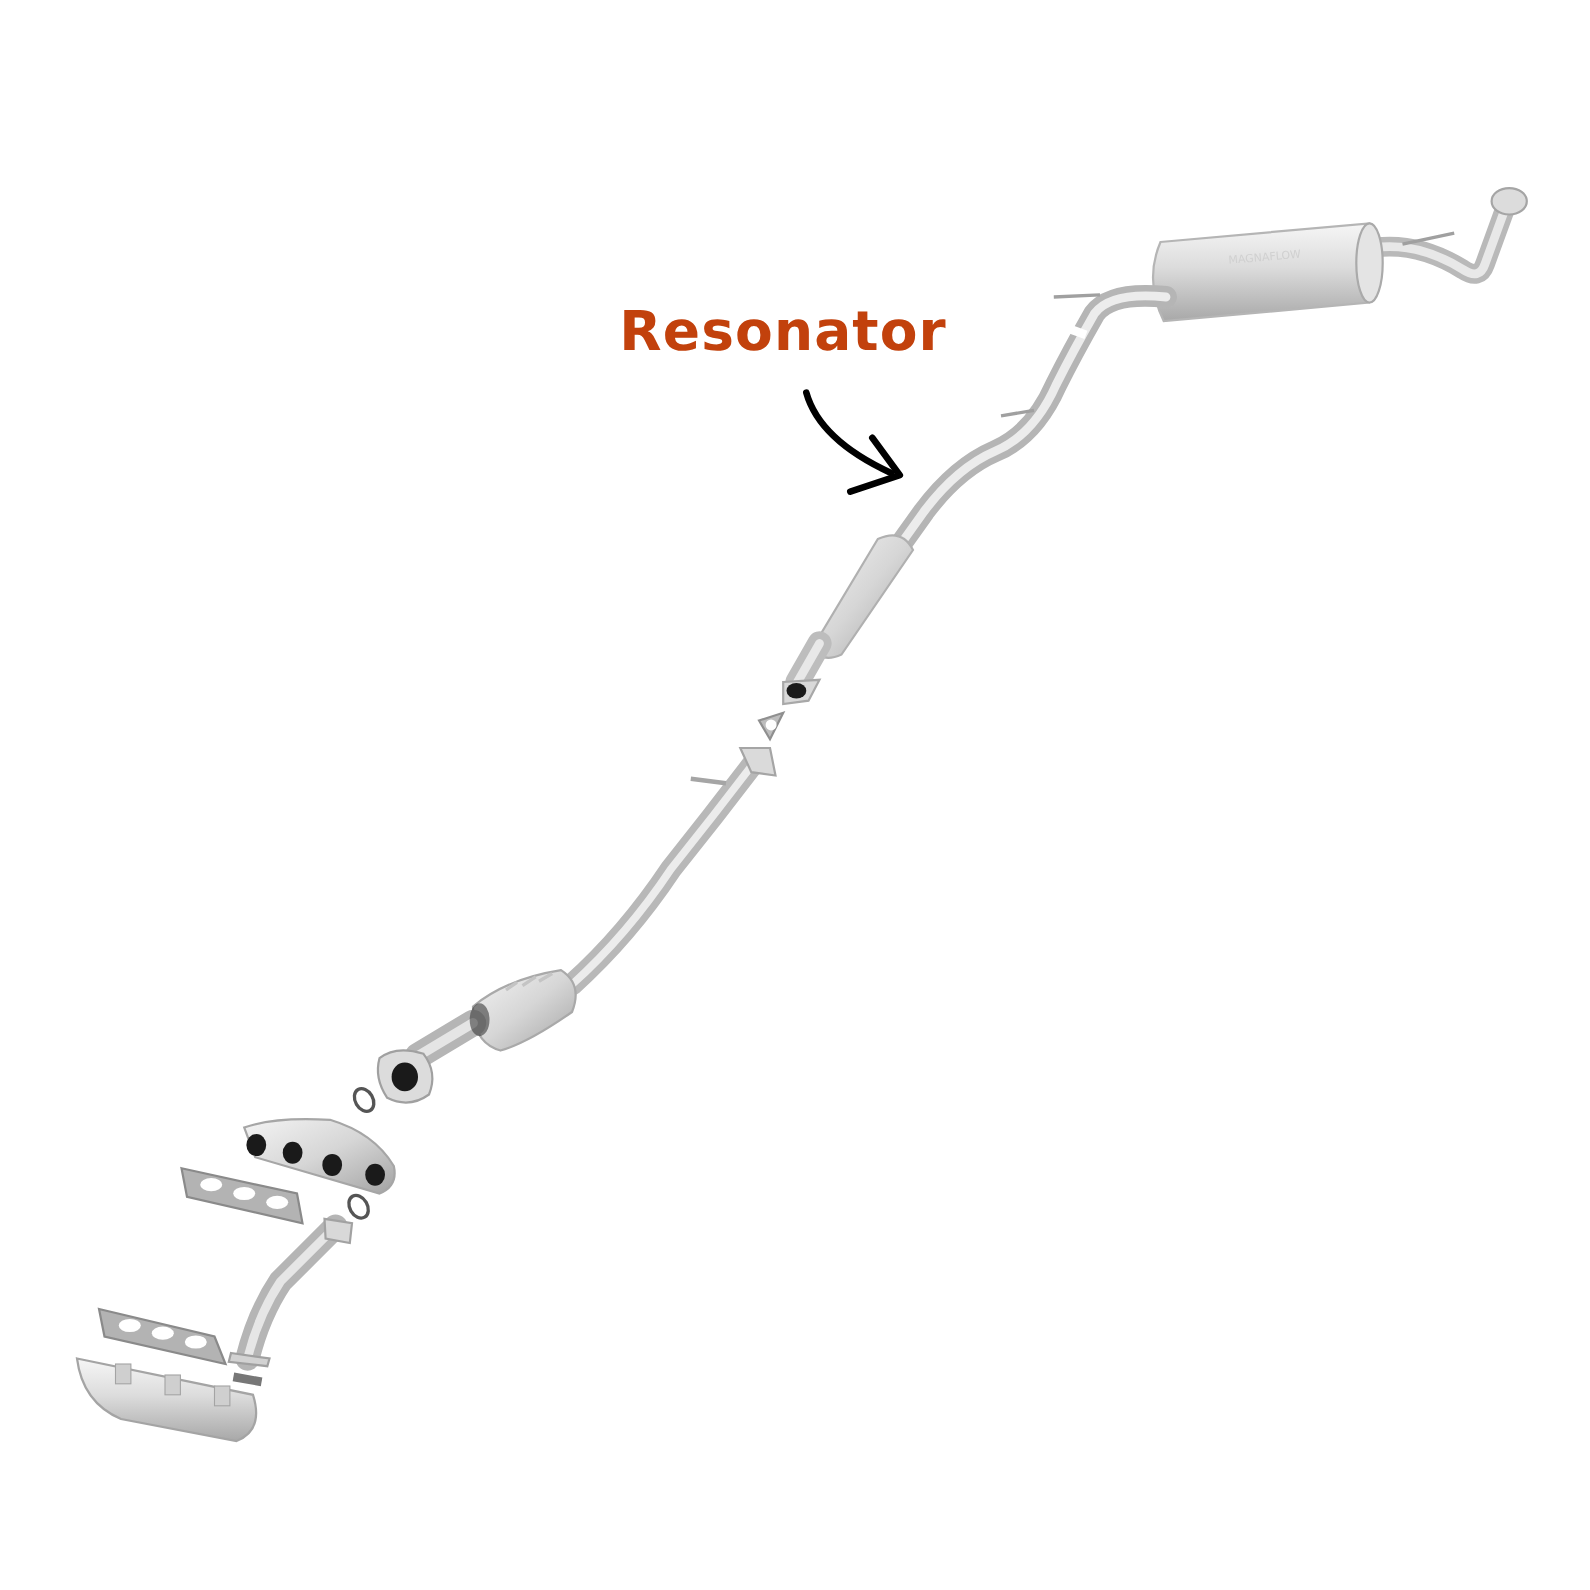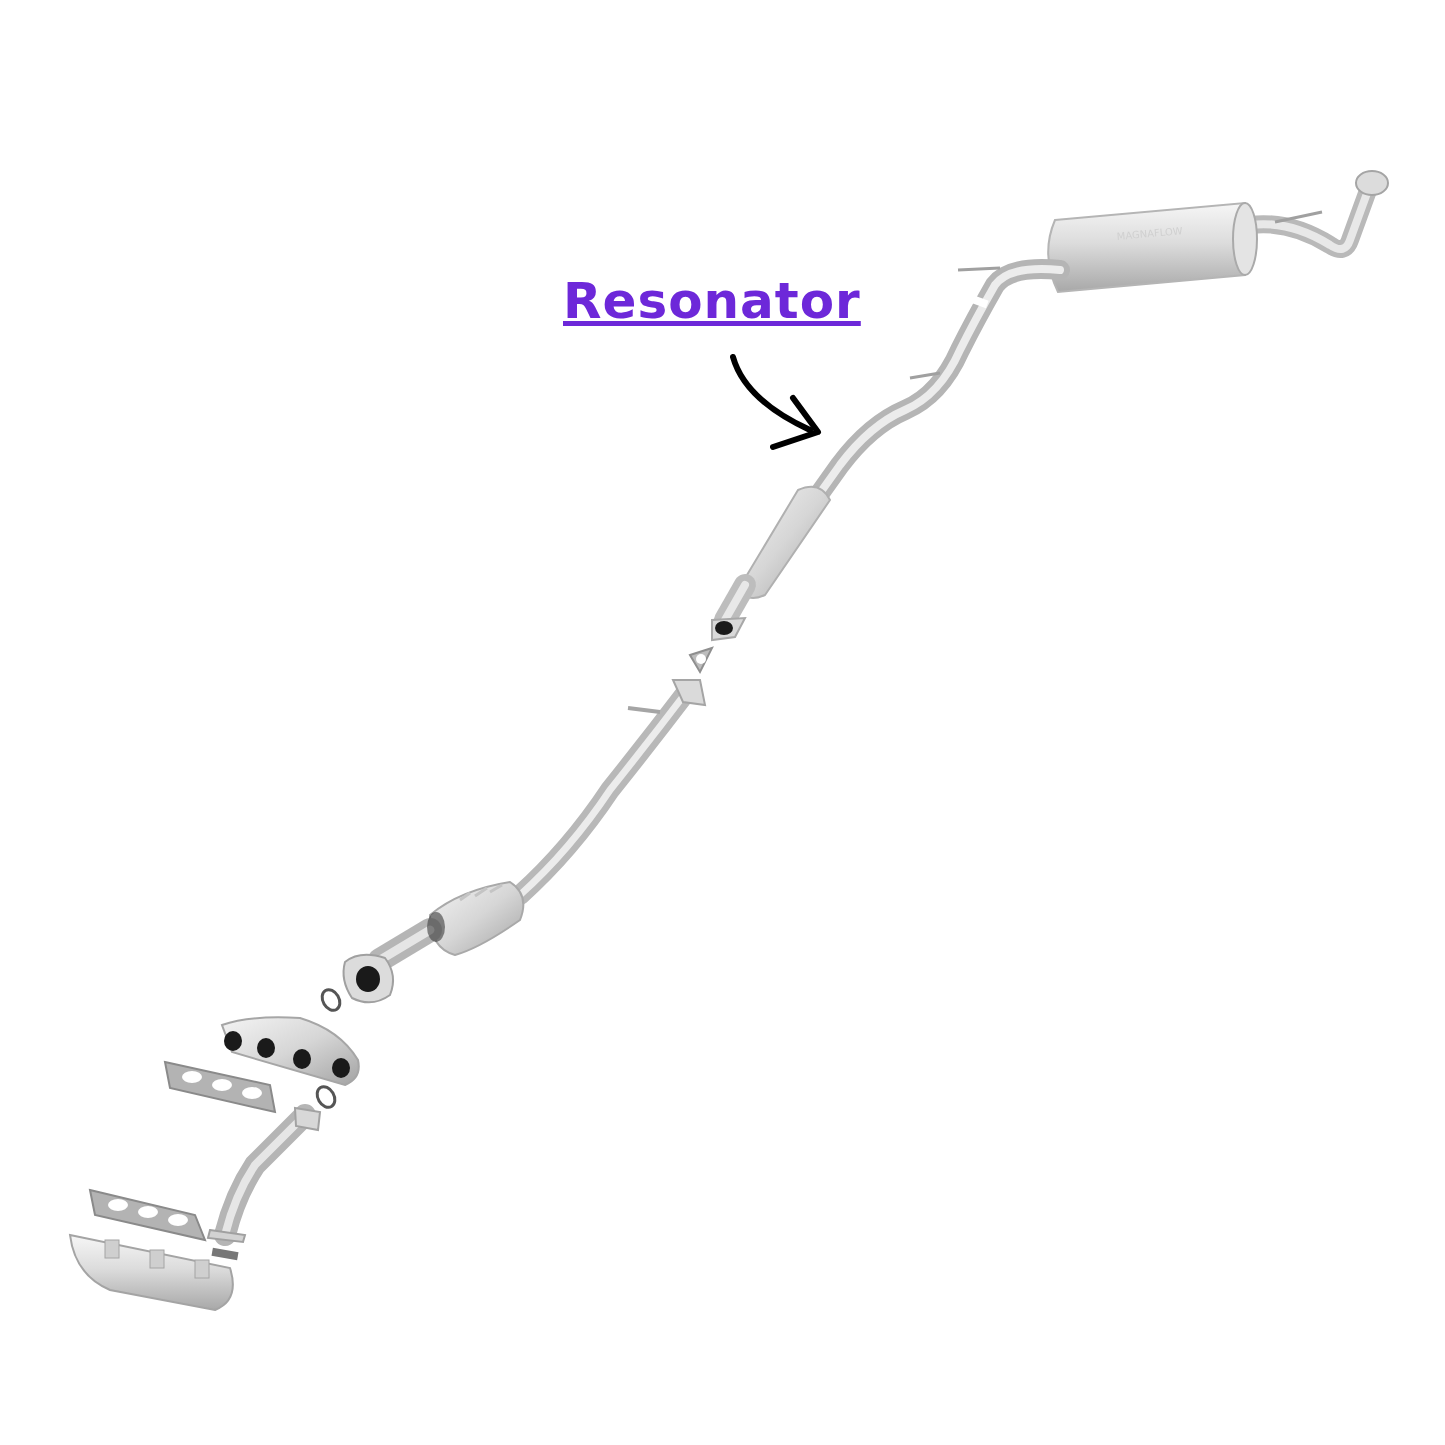--- a/index.html
+++ b/index.html
@@ -5,23 +5,22 @@
     html, body { margin: 0; padding: 0; background: #ffffff; }
     body { width: 1445px; height: 1445px; position: relative; overflow: hidden; }
     .canvas { position: absolute; left: 0; top: 0; width: 1445px; height: 1445px; }
     .label {
       position: absolute;
       left: 563px; top: 276px;
       font-family: "DejaVu Sans", sans-serif;
       font-weight: bold;
       font-size: 50px;
       letter-spacing: 1px;
-      color: #6d28d9;
+      color: #c2410c;
       line-height: 1;
-      text-decoration: underline;
     }
     svg { position: absolute; left: 0; top: 0; }
   </style>
 </head>
 <body>
 
 <div class="canvas">
 
   <svg width="1445" height="1445" viewBox="0 0 1445 1445">
     <defs>

